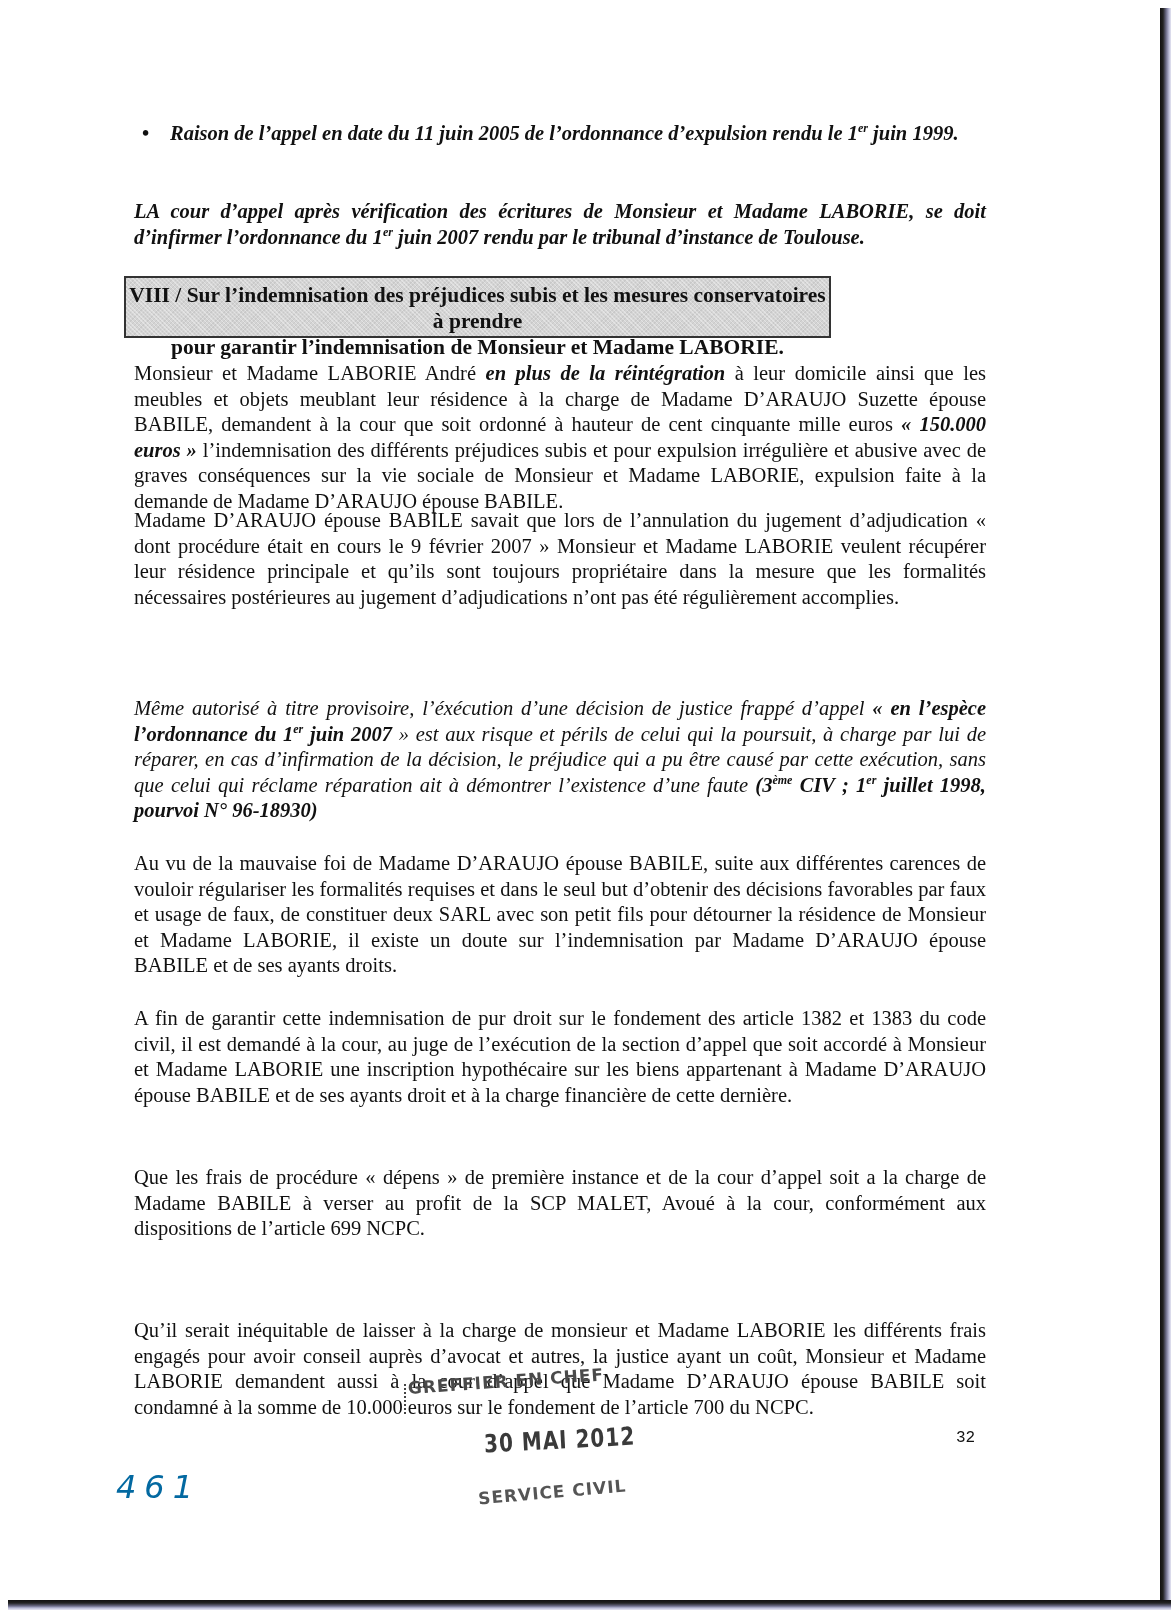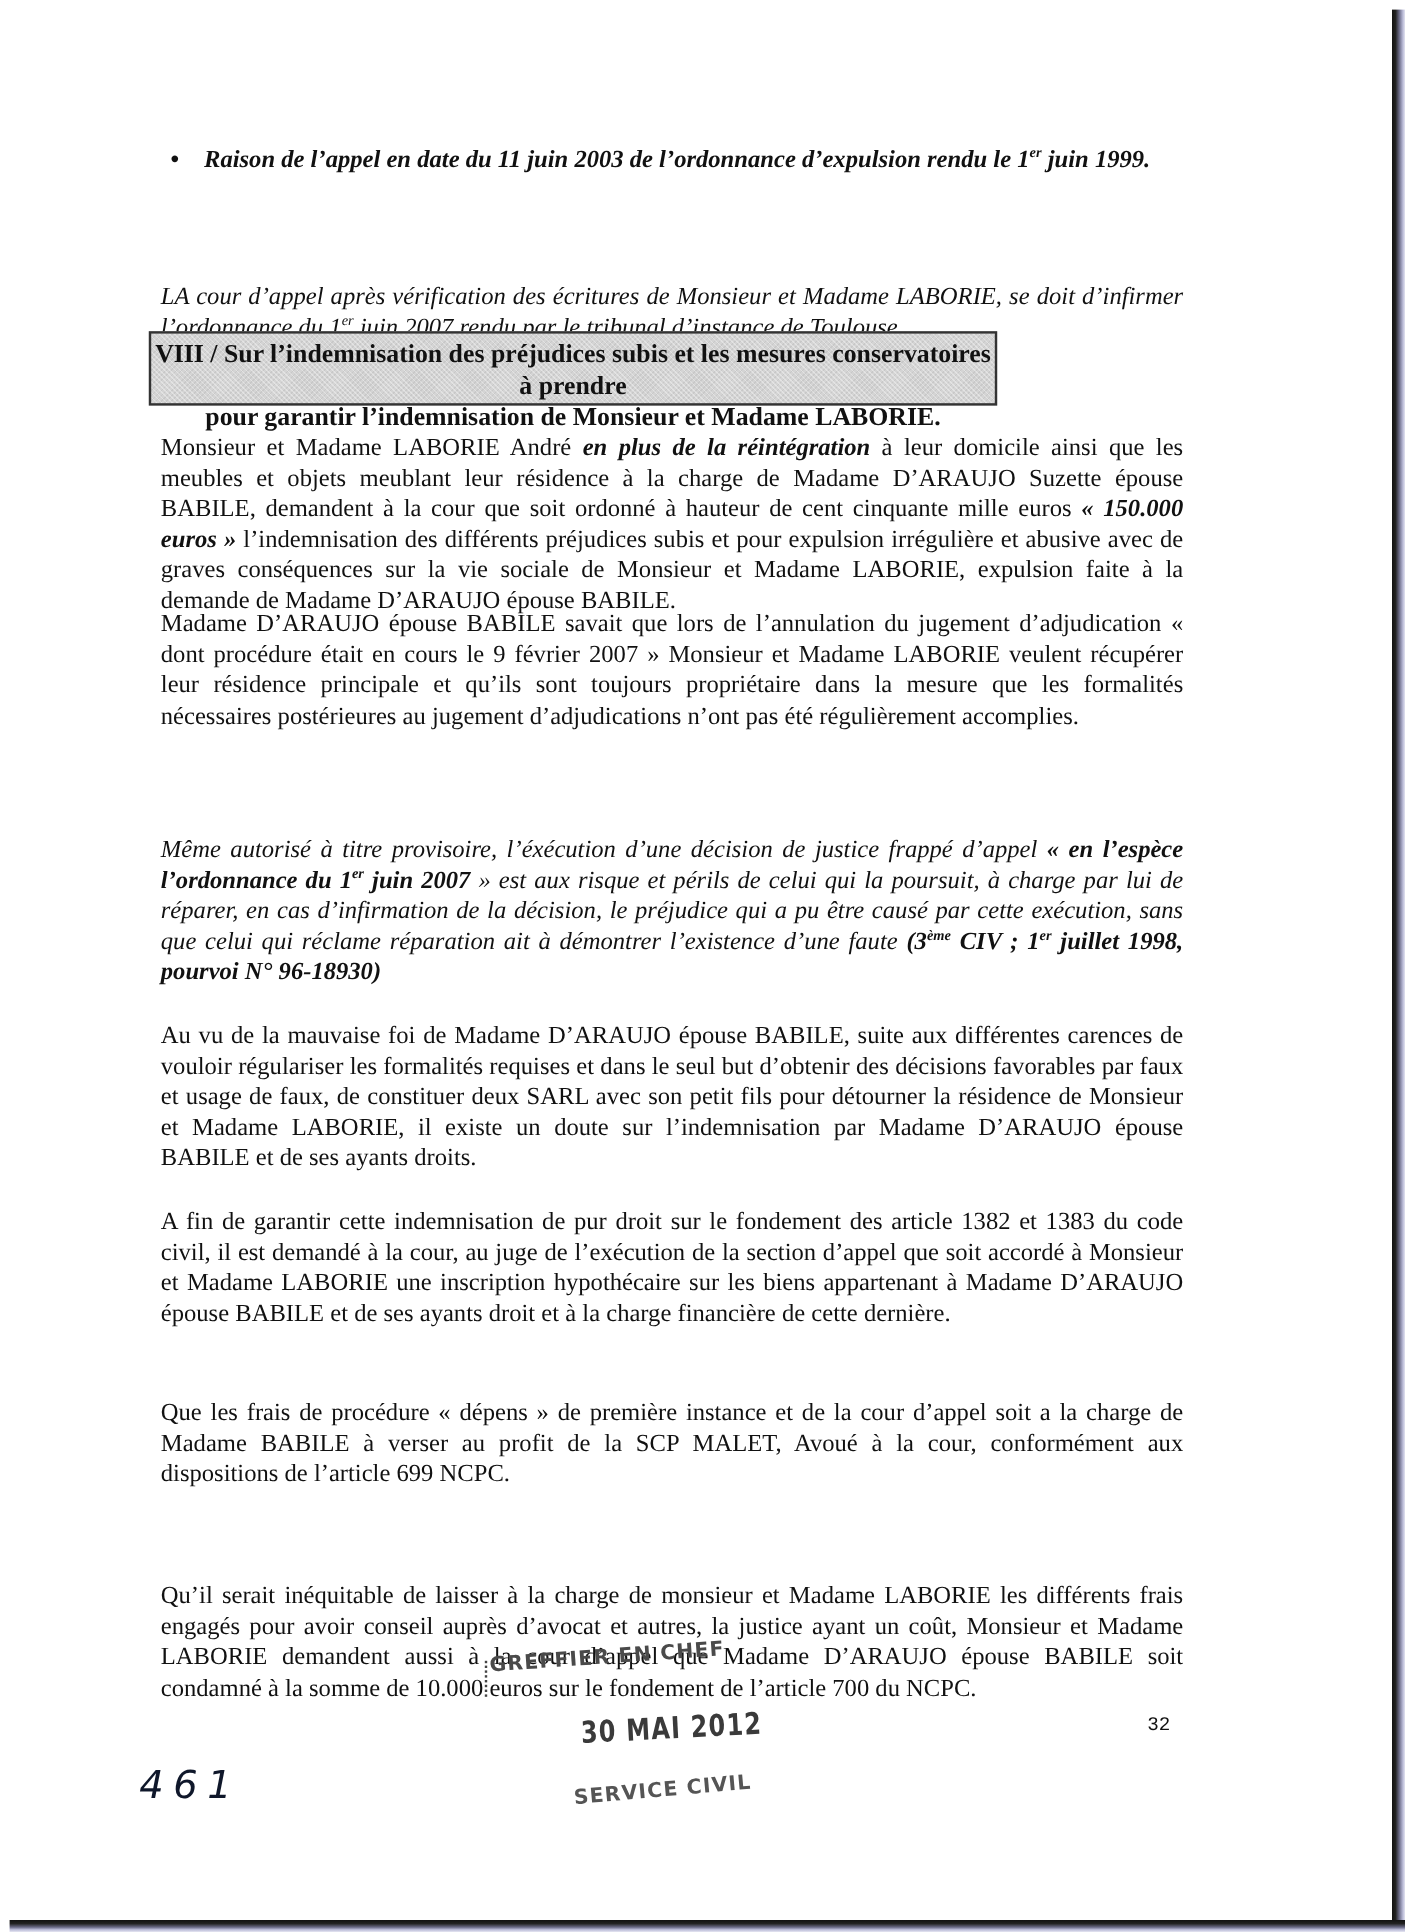--- a/index.html
+++ b/index.html
@@ -18,21 +18,21 @@
   }
   .doc {
     font-family: "Liberation Serif", serif;
     color: #111;
     font-size: 20.5px;
     line-height: 25.5px;
   }
   .block { position: absolute; left: 134px; width: 852px; text-align: justify; }
   .bullet-item { position: absolute; left: 170px; top: 121px; width: 816px; font-weight: bold; font-style: italic; }
   .bullet-dot { position: absolute; left: -28px; top: 0; font-style: normal; }
-  .conclusion { top: 199px; font-weight: normal; font-style: italic; margin-top: 36px; }
+  .conclusion { top: 199px; font-weight: bold; font-style: italic; }
   .section-box {
     position: absolute; left: 124px; top: 276px; width: 707px; height: 62px;
     border: 2px solid #333;
     background-color: #d4d4d4;
     background-image: repeating-linear-gradient(45deg, rgba(255,255,255,0.35) 0 1px, transparent 1px 3px),
                       repeating-linear-gradient(-45deg, rgba(0,0,0,0.06) 0 1px, transparent 1px 3px);
     box-sizing: border-box;
     text-align: center;
     font-weight: bold;
     font-size: 21.5px;
@@ -51,32 +51,32 @@
   .stamp {
     position: absolute; font-family: "DejaVu Sans", sans-serif; font-weight: bold;
     color: #4a4a4a; letter-spacing: 1px;
   }
   .stamp-greffier { left: 408px; top: 1376px; font-size: 17px; transform: rotate(-4deg); transform-origin: left center; }
   .stamp-date { left: 484px; top: 1428px; font-size: 20px; transform: rotate(-3deg) scaleY(1.25); color: #3a3a3a; }
   .stamp-service { left: 478px; top: 1480px; font-size: 17px; transform: rotate(-5deg); color: #555; }
   .stamp-tick { position: absolute; left: 404px; top: 1384px; width: 3px; height: 30px; border-left: 2px dotted #444; }
   .handwritten {
     position: absolute; left: 116px; top: 1475px; font-family: "DejaVu Sans", sans-serif;
-    font-size: 32px; font-style: italic; font-weight: normal; color: #0f172a; letter-spacing: 8px;
+    font-size: 32px; font-style: italic; font-weight: normal; color: #0369a1; letter-spacing: 8px;
   }
   .page-number { position: absolute; left: 956px; top: 1426px; font-family: Liberation Mono, monospace; font-size: 16px; color: #111; }
 </style>
 </head>
 <body>
 
 <div class="page doc">
 
   <div class="bullet-item">
     <span class="bullet-dot">•</span>
-    <span>Raison de l’appel en date du 11 juin 2003 de l’ordonnance d’expulsion rendu le 1</span><sup>er</sup><span> juin 1999.</span>
+    <span>Raison de l’appel en date du 11 juin 2005 de l’ordonnance d’expulsion rendu le 1</span><sup>er</sup><span> juin 1999.</span>
   </div>
 
   <div class="block conclusion">
     <span>LA cour d’appel après vérification des écritures de Monsieur et Madame LABORIE, se doit d’infirmer l’ordonnance du 1</span><sup>er</sup><span> juin 2007 rendu par le tribunal d’instance de Toulouse.</span>
   </div>
 
   <div class="section-box">
     <div>VIII /  Sur l’indemnisation des préjudices subis et les mesures conservatoires à prendre</div>
     <div>pour garantir l’indemnisation de Monsieur et Madame LABORIE.</div>
   </div>

